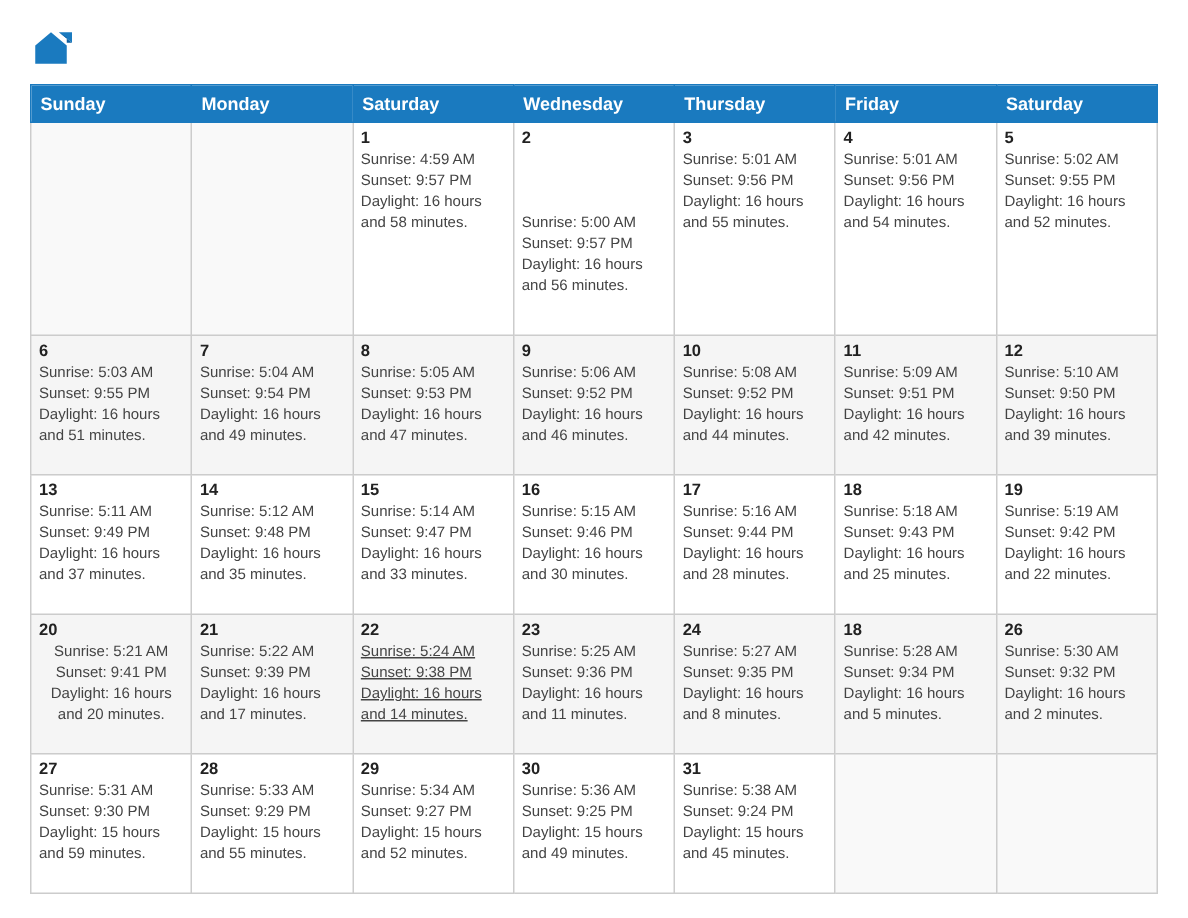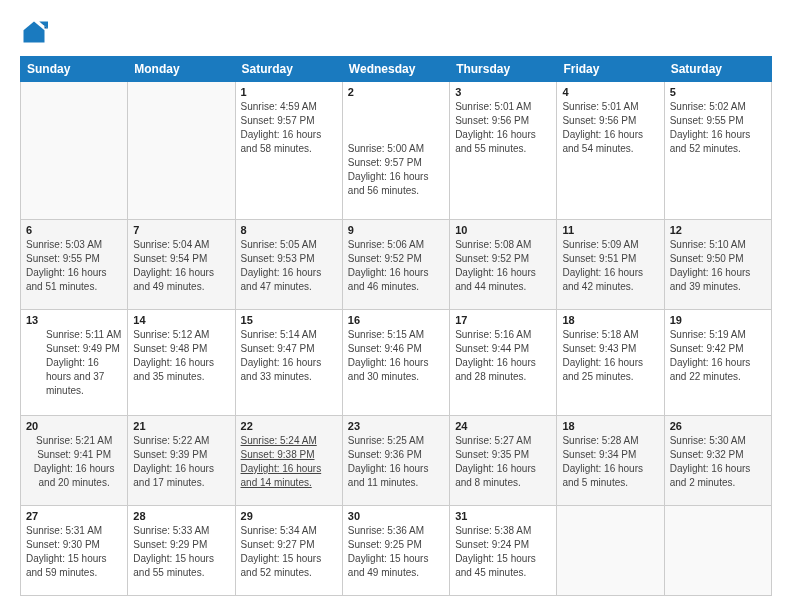--- a/index.html
+++ b/index.html
@@ -213,21 +213,21 @@
           <td>
             <div class="day-num">12</div>
             <div class="day-info" style="white-space: pre-line;">Sunrise: 5:10 AM
 Sunset: 9:50 PM
 Daylight: 16 hours and 39 minutes.</div>
           </td>
         </tr>
         <tr>
           <td>
             <div class="day-num">13</div>
-            <div class="day-info" style="white-space: pre-line; margin-left: 20px;">Sunrise: 5:11 AM
+            <div class="day-info" style="white-space: pre-line;">Sunrise: 5:11 AM
 Sunset: 9:49 PM
 Daylight: 16 hours and 37 minutes.</div>
           </td>
           <td>
             <div class="day-num">14</div>
             <div class="day-info" style="white-space: pre-line;">Sunrise: 5:12 AM
 Sunset: 9:48 PM
 Daylight: 16 hours and 35 minutes.</div>
           </td>
           <td>

